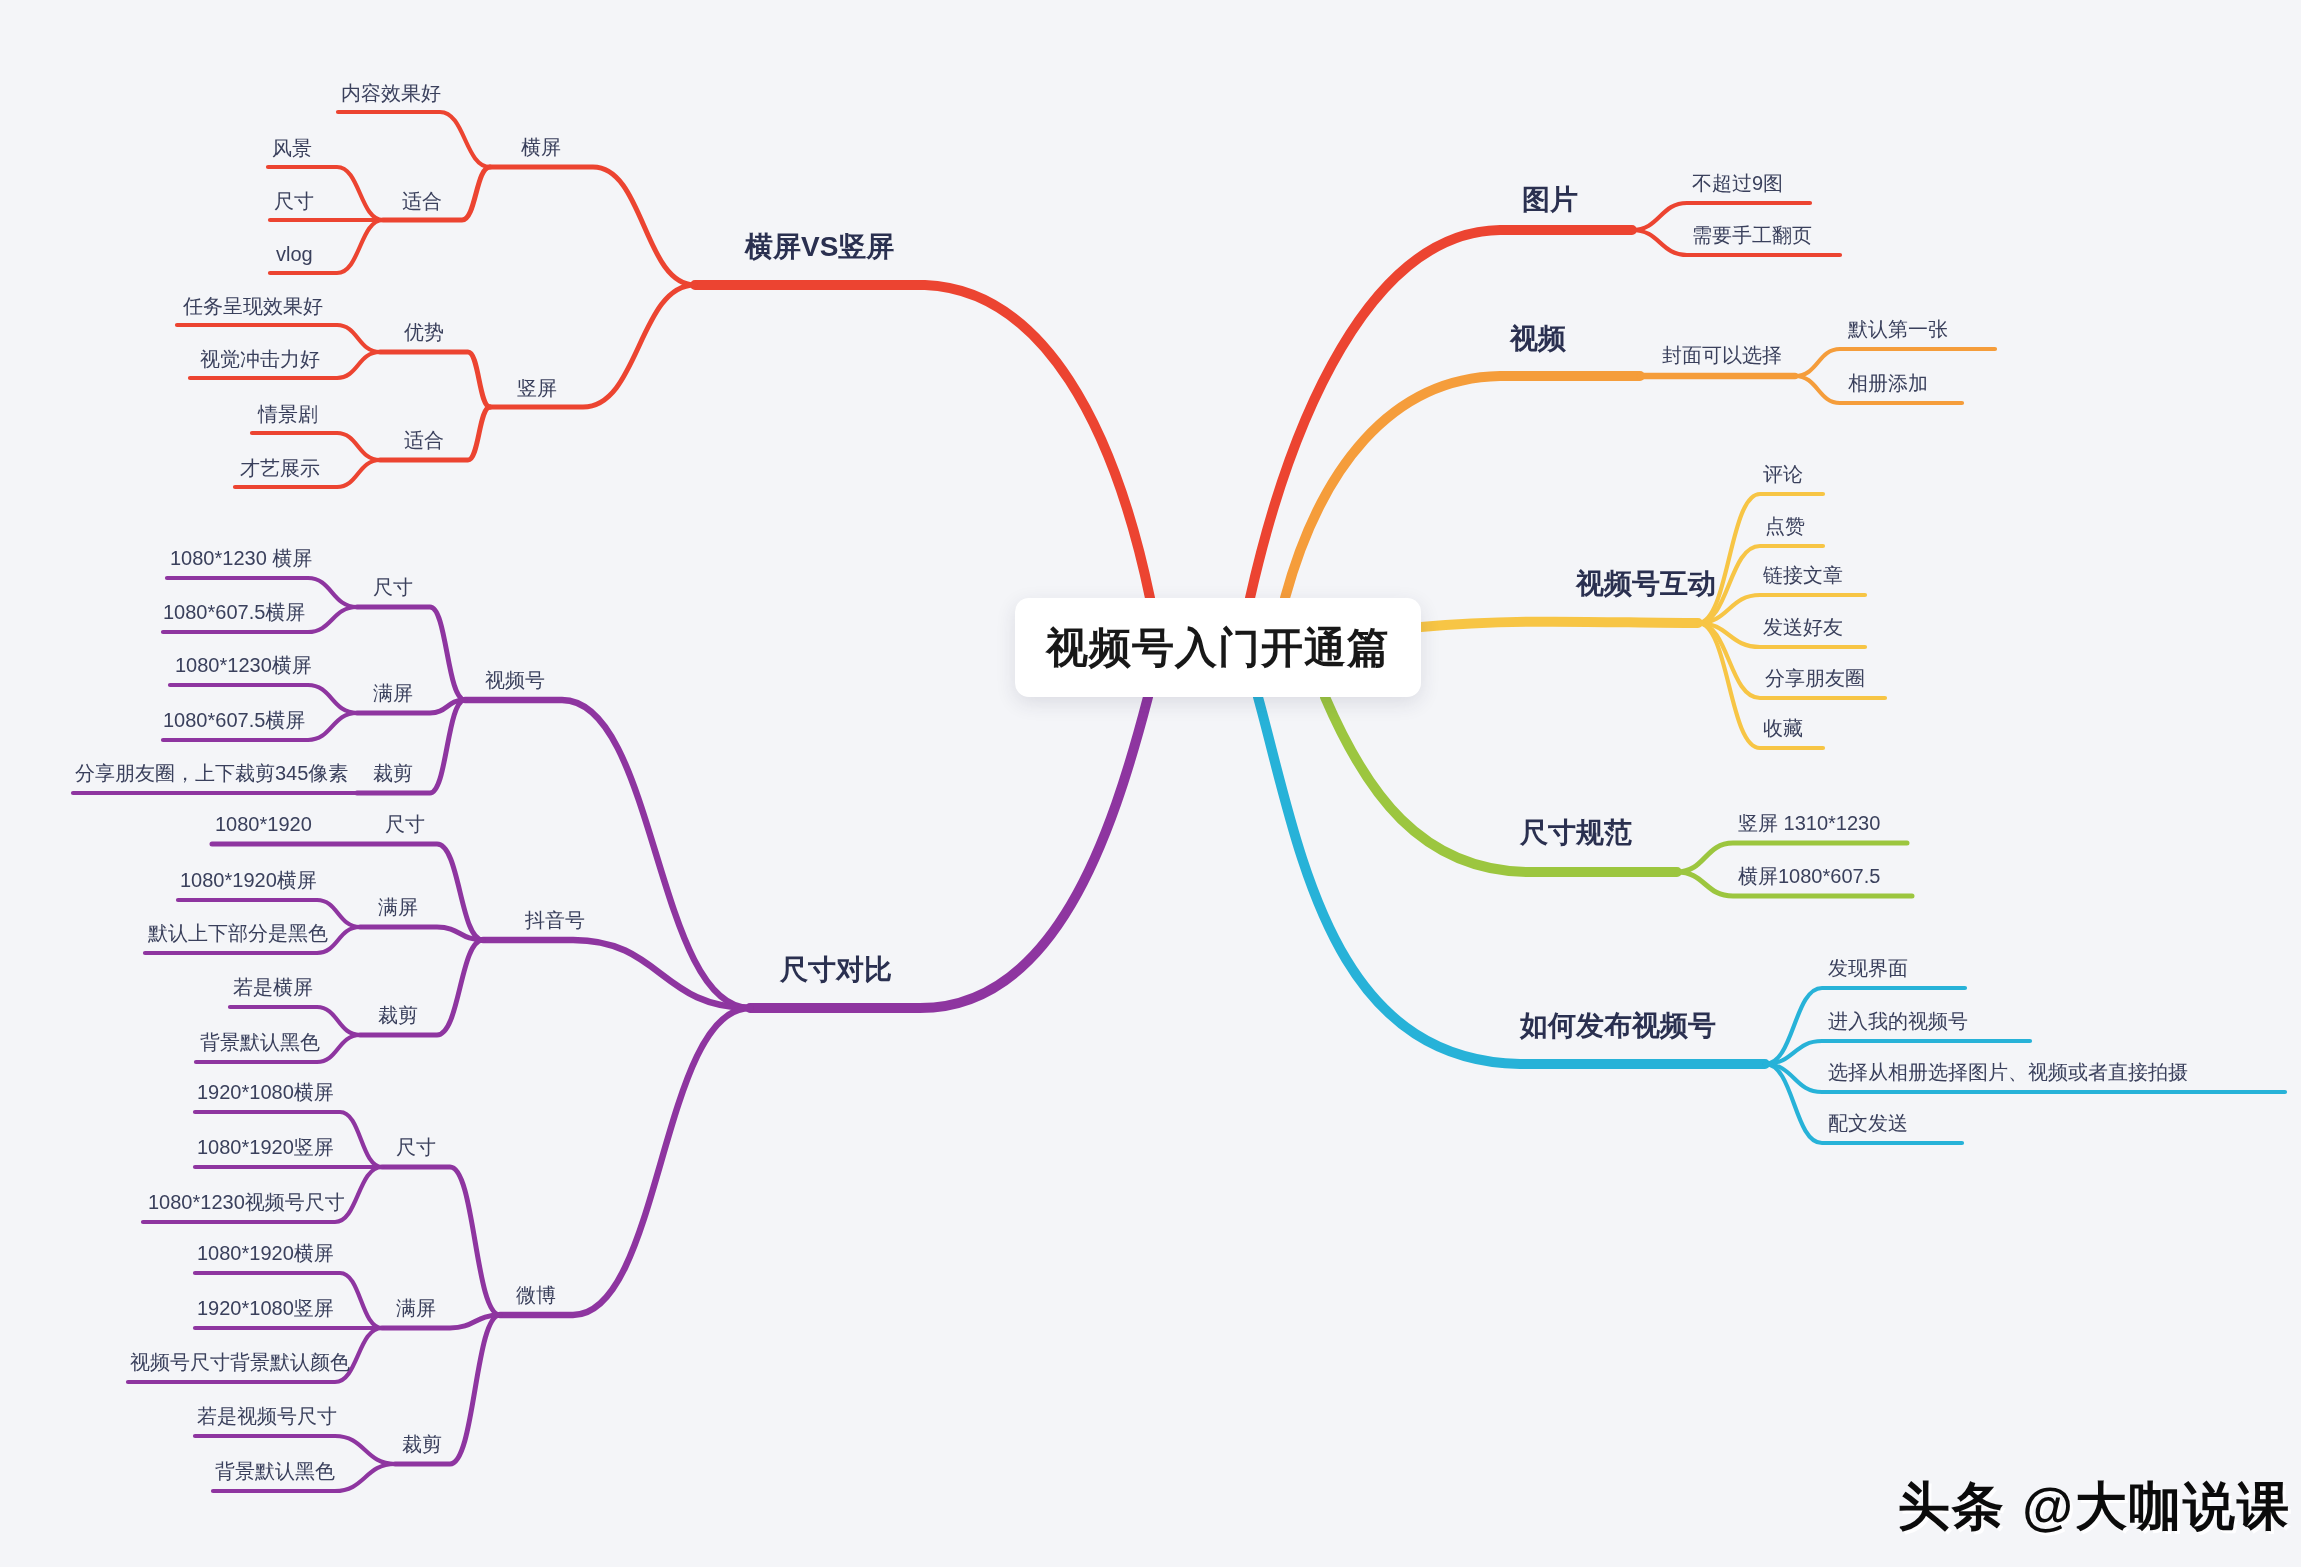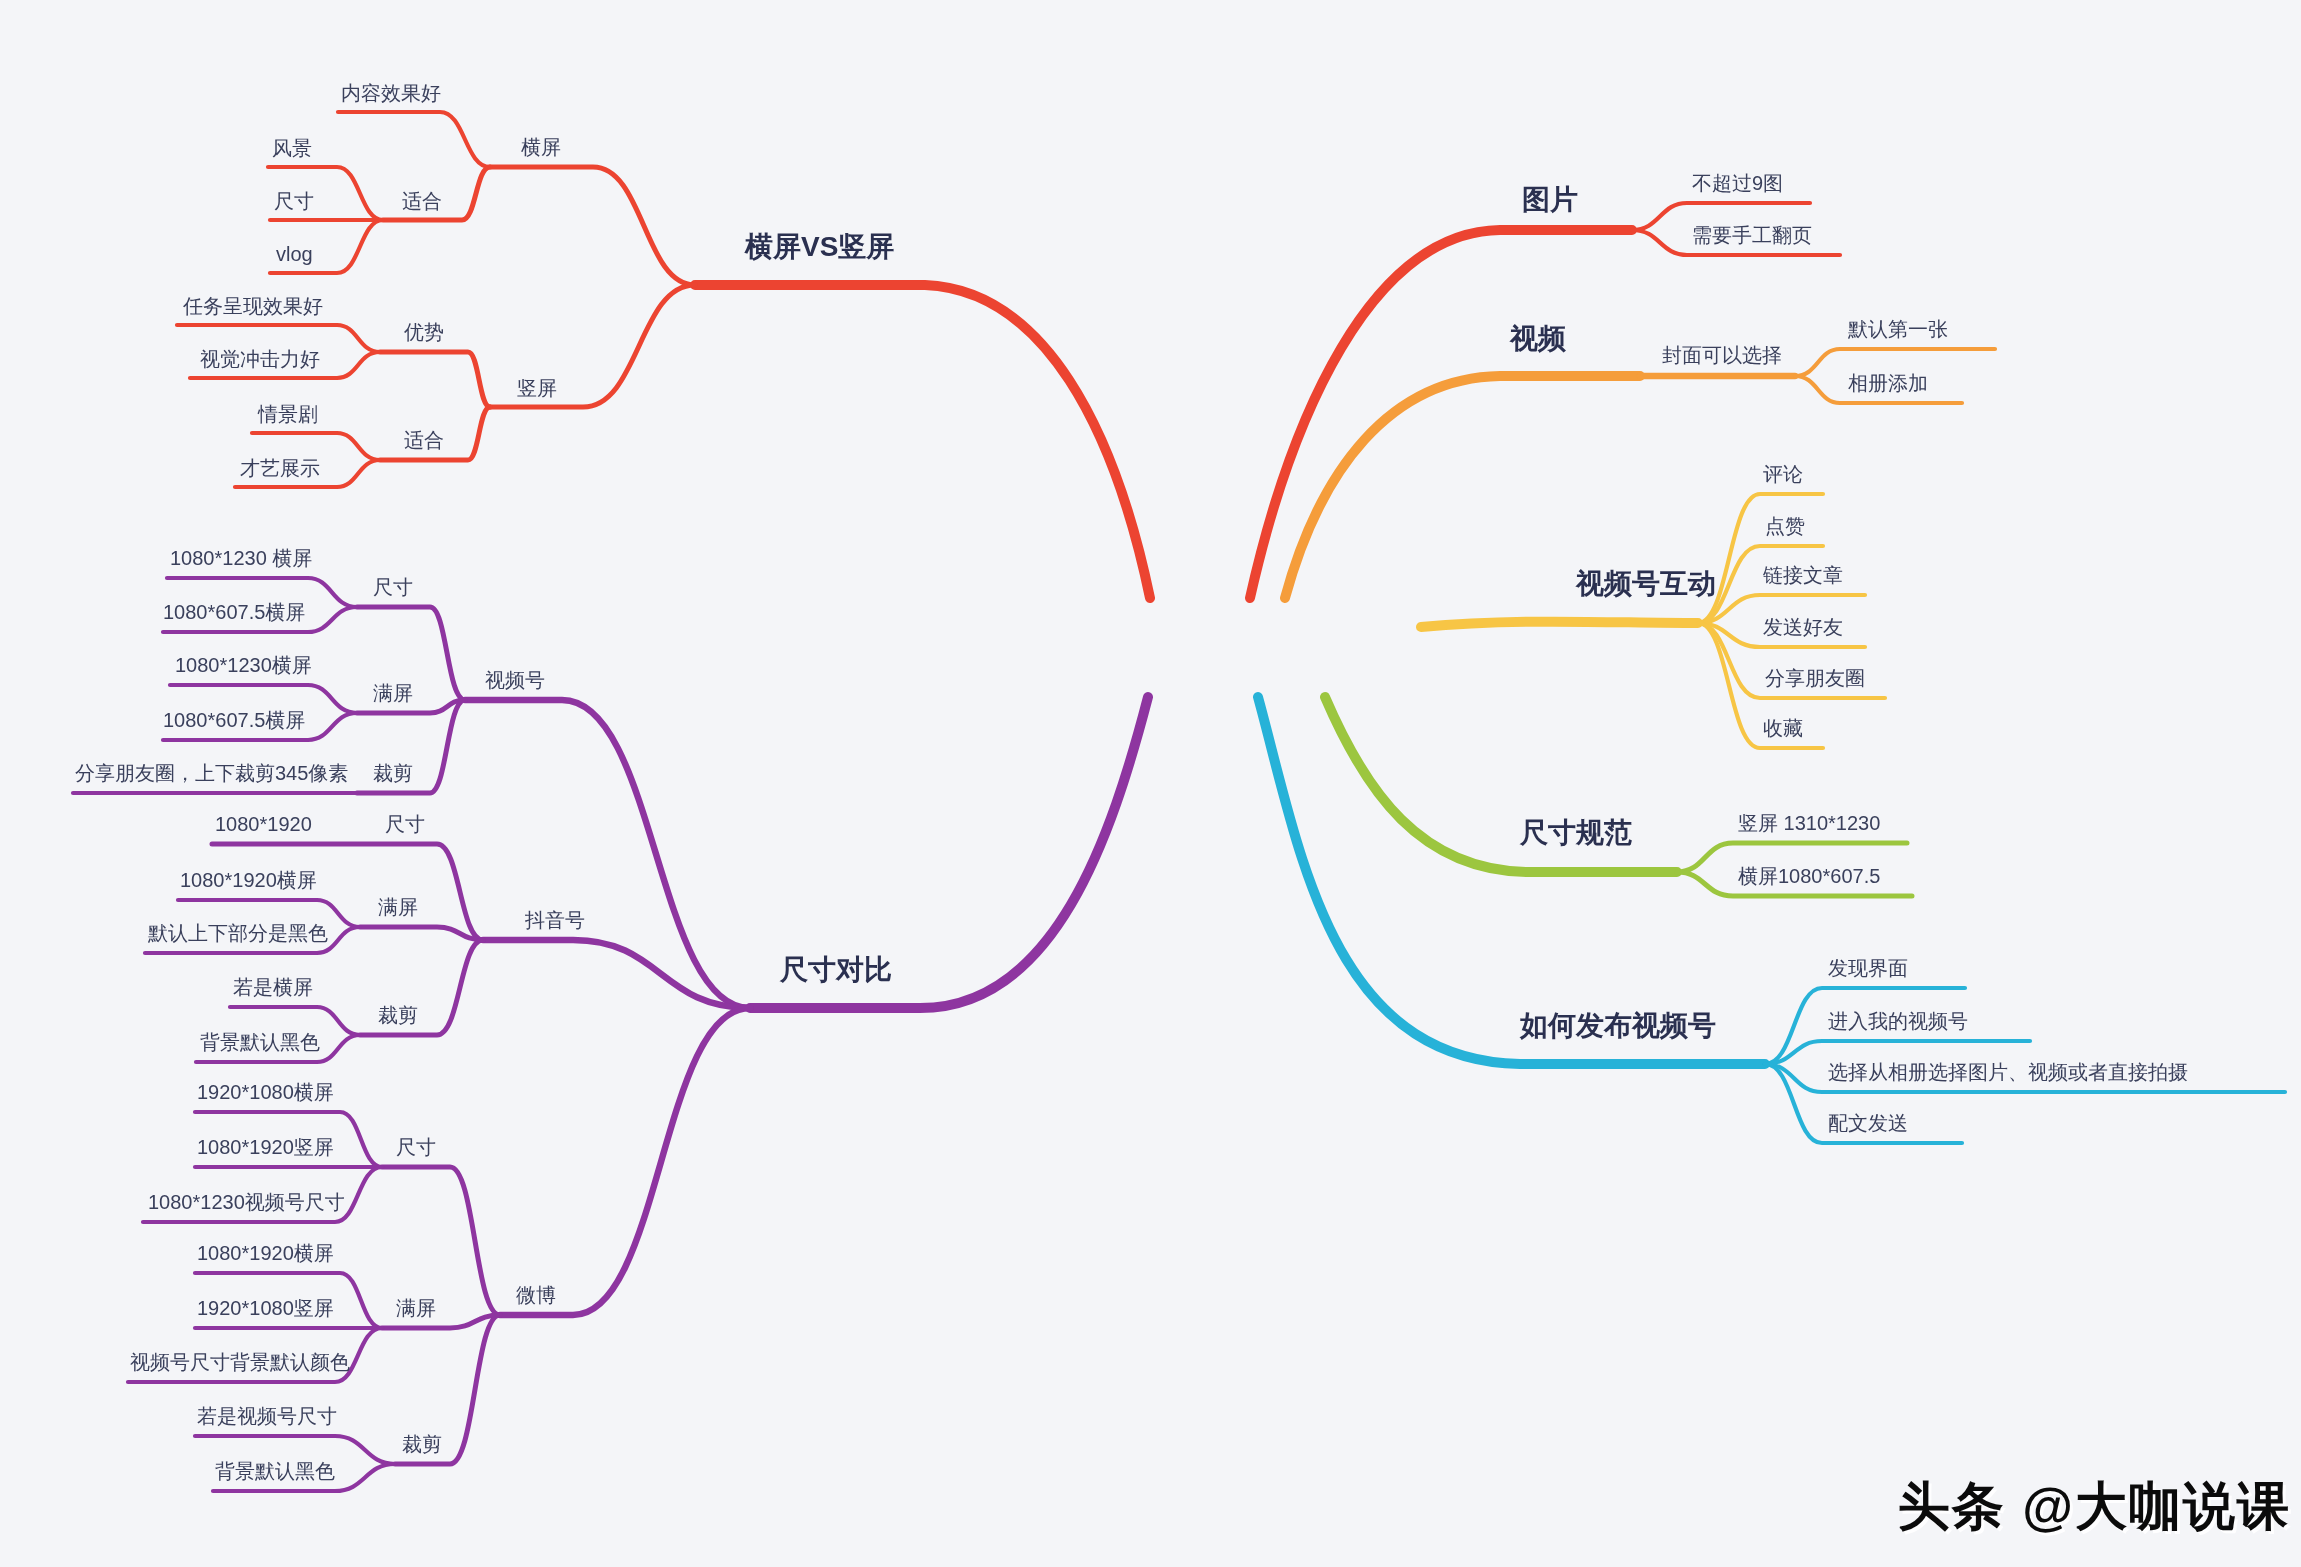--- a/index.html
+++ b/index.html
@@ -142,20 +142,23 @@
 
     <g>
       <path class="cyan lw1" d="M1258,697 C1300,850 1330,1060 1520,1064 H1765"></path>
       <path class="cyan lw4" d="M1765,1064 C1794,1064 1794,988 1822,988 H1965"></path>
       <path class="cyan lw4" d="M1765,1064 C1794,1064 1794,1041 1822,1041 H2030"></path>
       <path class="cyan lw4" d="M1765,1064 C1794,1064 1794,1092 1822,1092 H2285"></path>
       <path class="cyan lw4" d="M1765,1064 C1794,1064 1794,1143 1822,1143 H1962"></path>
     </g>
   </svg>
 
+  <div id="root-node">
+    <span class="title">视频号入门开通篇</span>
+  </div>
 
   <div class="lbl head" style="left:745px;top:231px">横屏VS竖屏</div>
   <div class="lbl" style="left:521px;top:136px">横屏</div>
   <div class="lbl" style="left:341px;top:82px">内容效果好</div>
   <div class="lbl" style="left:402px;top:190px">适合</div>
   <div class="lbl" style="left:272px;top:137px">风景</div>
   <div class="lbl" style="left:274px;top:190px">尺寸</div>
   <div class="lbl" style="left:276px;top:243px">vlog</div>
   <div class="lbl" style="left:517px;top:377px">竖屏</div>
   <div class="lbl" style="left:404px;top:321px">优势</div>

